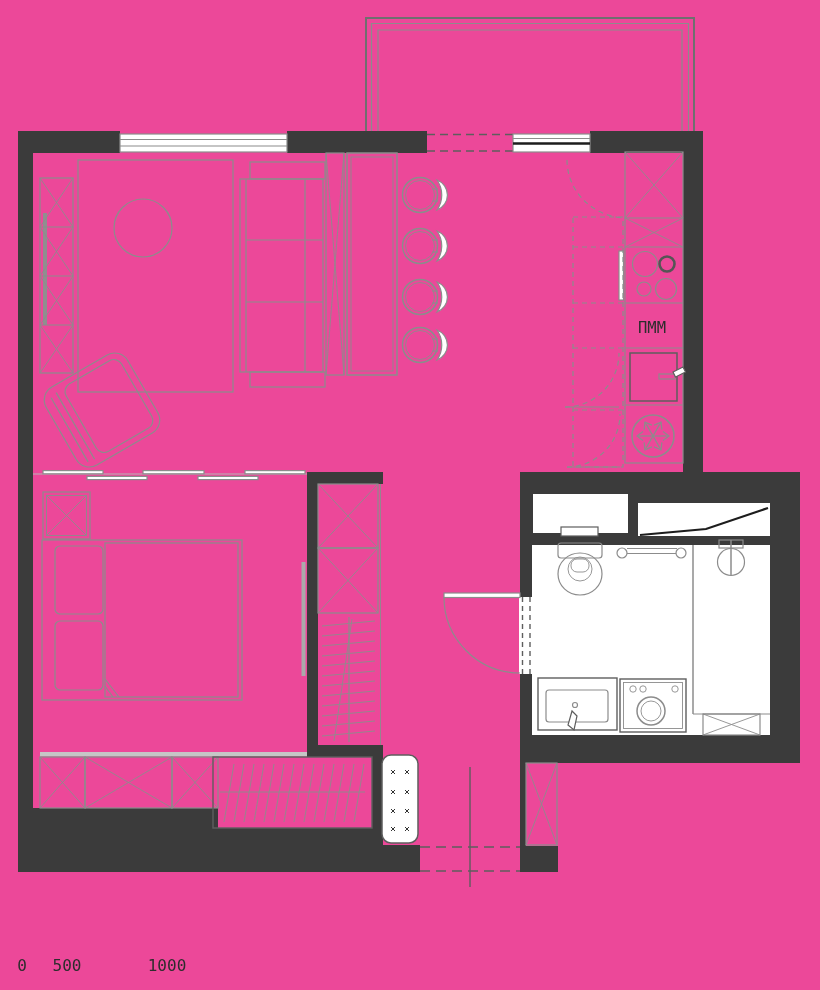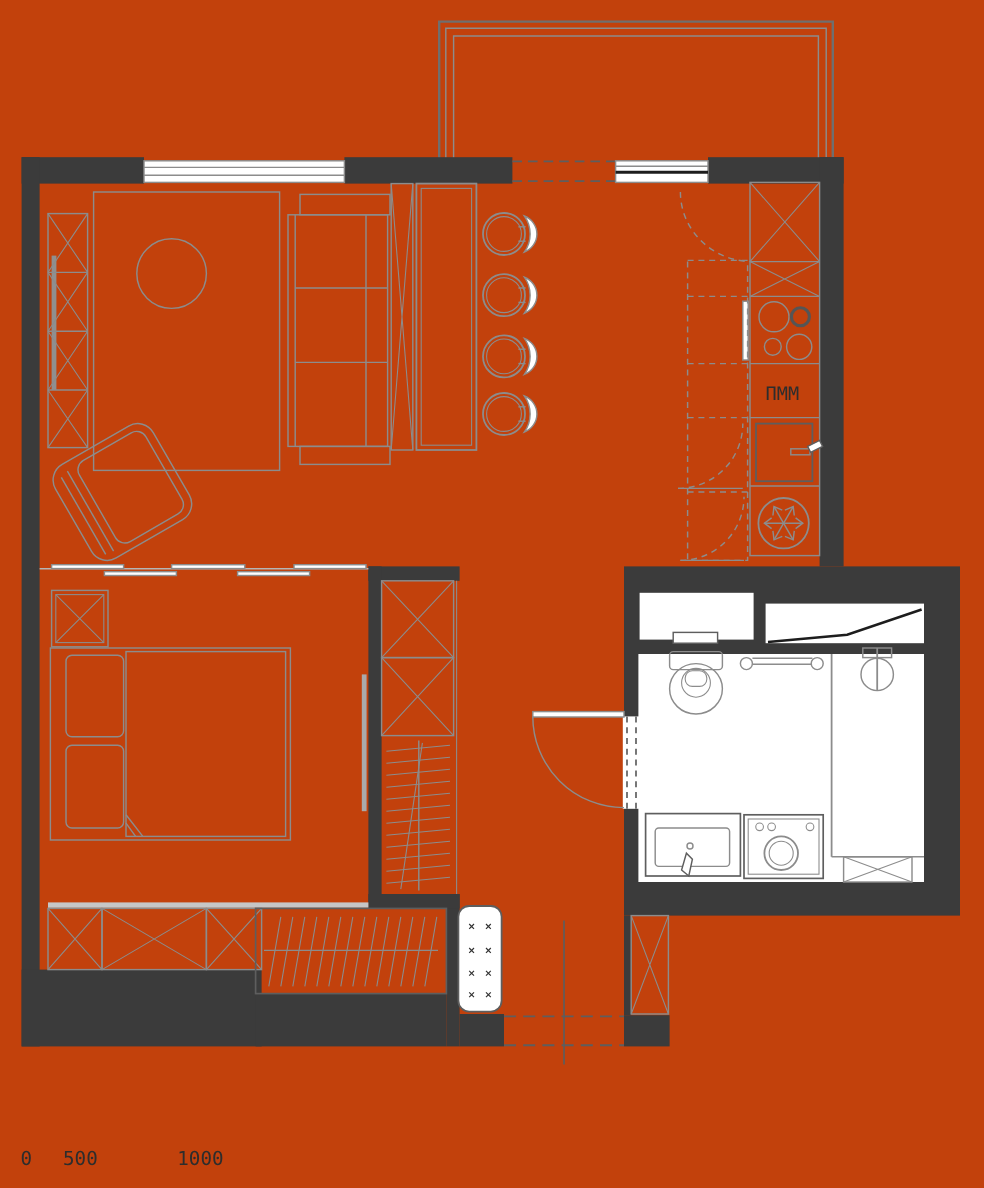--- a/index.html
+++ b/index.html
@@ -1,16 +1,16 @@
 <!DOCTYPE html>
 <html><head>
 <meta charset="utf-8">
 <style>
   html,body{margin:0;padding:0;background:#fff;}
-  .stage{width:820px;height:990px;position:relative;background:#c2410c;}
+  .stage{width:820px;height:990px;position:relative;background:#ec4899;}
   svg{display:block;}
   .w   {fill:#3b3b3b;stroke:none;}
   .cut {fill:#ffffff;stroke:none;}
   .f   {fill:none;stroke:#8c8c8c;stroke-width:1.2;}
   .f09 {fill:none;stroke:#8c8c8c;stroke-width:0.9;}
   .f15 {fill:none;stroke:#8c8c8c;stroke-width:1.5;}
   .fd  {fill:none;stroke:#5e5e5e;stroke-width:1.4;}
   .fw  {fill:#ffffff;stroke:#8c8c8c;stroke-width:1.2;}
   .fwd {fill:#ffffff;stroke:#5e5e5e;stroke-width:1.2;}
   .dash{stroke-dasharray:8 5;}

